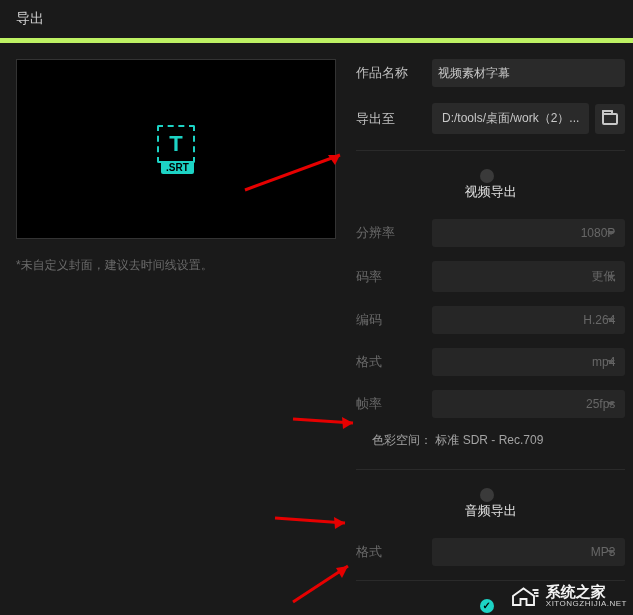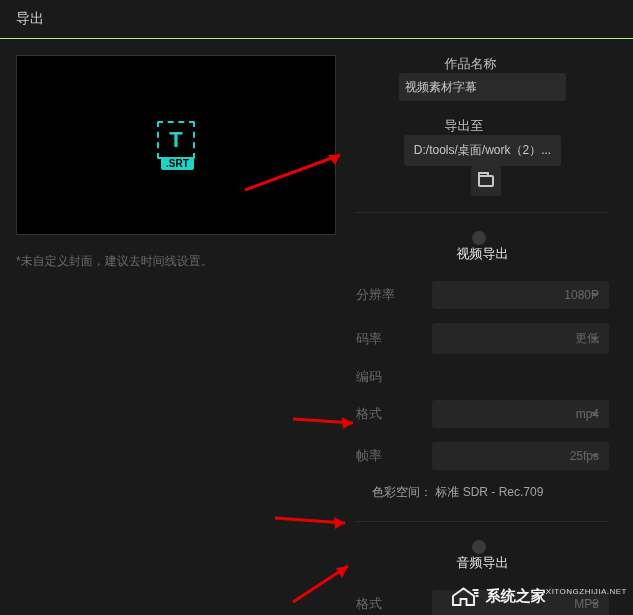--- a/index.html
+++ b/index.html
@@ -14,21 +14,21 @@
       font-family: "Microsoft YaHei", sans-serif;
       color: #e0e0e0;
       font-size: 13px;
       overflow: hidden;
       position: relative;
     }
     .header {
       padding: 10px 16px;
       font-size: 14px;
       color: #d0d0d0;
-      border-bottom: 1px solid #bef264;
+      border-bottom: 5px solid #bef264;
     }
     .content {
       display: flex;
       padding: 16px;
       gap: 20px;
     }
     .left-col {
       width: 320px;
       flex-shrink: 0;
     }
@@ -75,21 +75,20 @@
       margin-top: 18px;
     }
     .right-col {
       flex: 1;
       padding-right: 8px;
     }
     .form-row {
       display: flex;
       align-items: center;
       margin-bottom: 16px;
-      flex-direction: column;
     }
     .form-label {
       width: 76px;
       color: #c0c0c0;
       font-size: 13px;
     }
     .form-label.dim {
       color: #6a6a6a;
     }
     .text-input {
@@ -236,21 +235,21 @@
       font-weight: bold;
       opacity: 0.95;
     }
     .watermark-icon {
       width: 30px;
       height: 26px;
       margin-right: 6px;
     }
     .watermark-text-wrap {
       display: flex;
-      flex-direction: row;
+      flex-direction: column;
       line-height: 1.05;
     }
     .watermark-sub {
       font-size: 8px;
       letter-spacing: 0.5px;
       color: #ddd;
       font-weight: normal;
     }
     .format-select-subtitle {
       flex: 1;
@@ -313,20 +312,24 @@
     <div class="format-row-sub">
       <div class="form-label dim">码率</div>
       <div class="select-box disabled">
         <span>更低</span>
         <div class="select-caret"></div>
       </div>
     </div>
 
     <div class="format-row-sub">
       <div class="form-label dim">编码</div>
+      <div class="select-box disabled">
+        <span>H.264</span>
+        <div class="select-caret"></div>
+      </div>
     </div>
 
     <div class="format-row-sub">
       <div class="form-label dim">格式</div>
       <div class="select-box disabled">
         <span>mp4</span>
         <div class="select-caret"></div>
       </div>
     </div>
 

